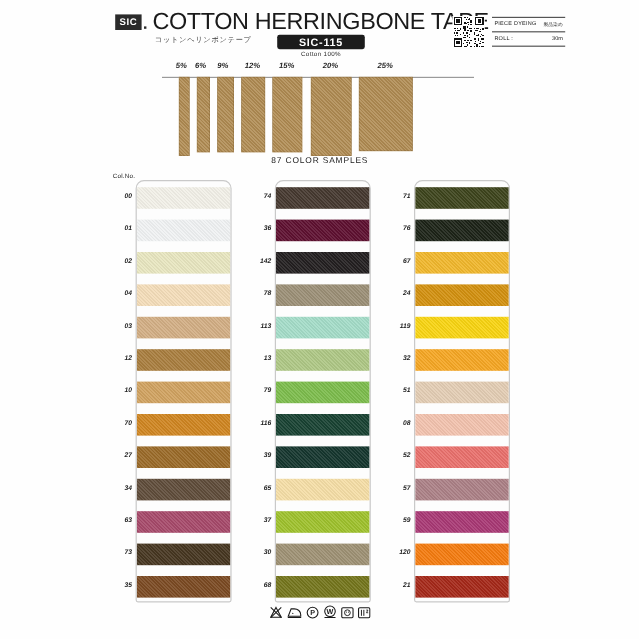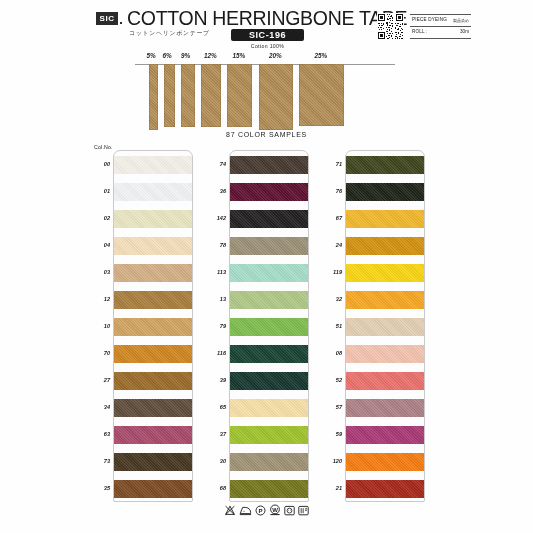--- a/index.html
+++ b/index.html
@@ -235,21 +235,21 @@
 <body>
 
 <div id="card">
   <div class="sheet"></div>
 
   <div class="header">
     <div class="logo-box">SIC</div>
     <div class="logo-dot"></div>
     <div class="title-main">COTTON HERRINGBONE TAPE</div>
     <div class="title-jp">コットンヘリンボンテープ</div>
-    <div class="code-badge">SIC-196</div>
+    <div class="code-badge">SIC-115</div>
     <div class="composition">Cotton 100%</div>
 
     <div class="qr">
       <svg width="27" height="27" viewBox="0 0 27 27" shape-rendering="crispEdges">
         <rect width="27" height="27" fill="#ffffff"></rect>
         <g fill="#111111">
           <rect x="1" y="1" width="7" height="7"></rect>
             <rect x="2" y="2" width="5" height="5" fill="#fff"></rect>
             <rect x="3" y="3" width="3" height="3"></rect>
           <rect x="19" y="1" width="7" height="7"></rect>

